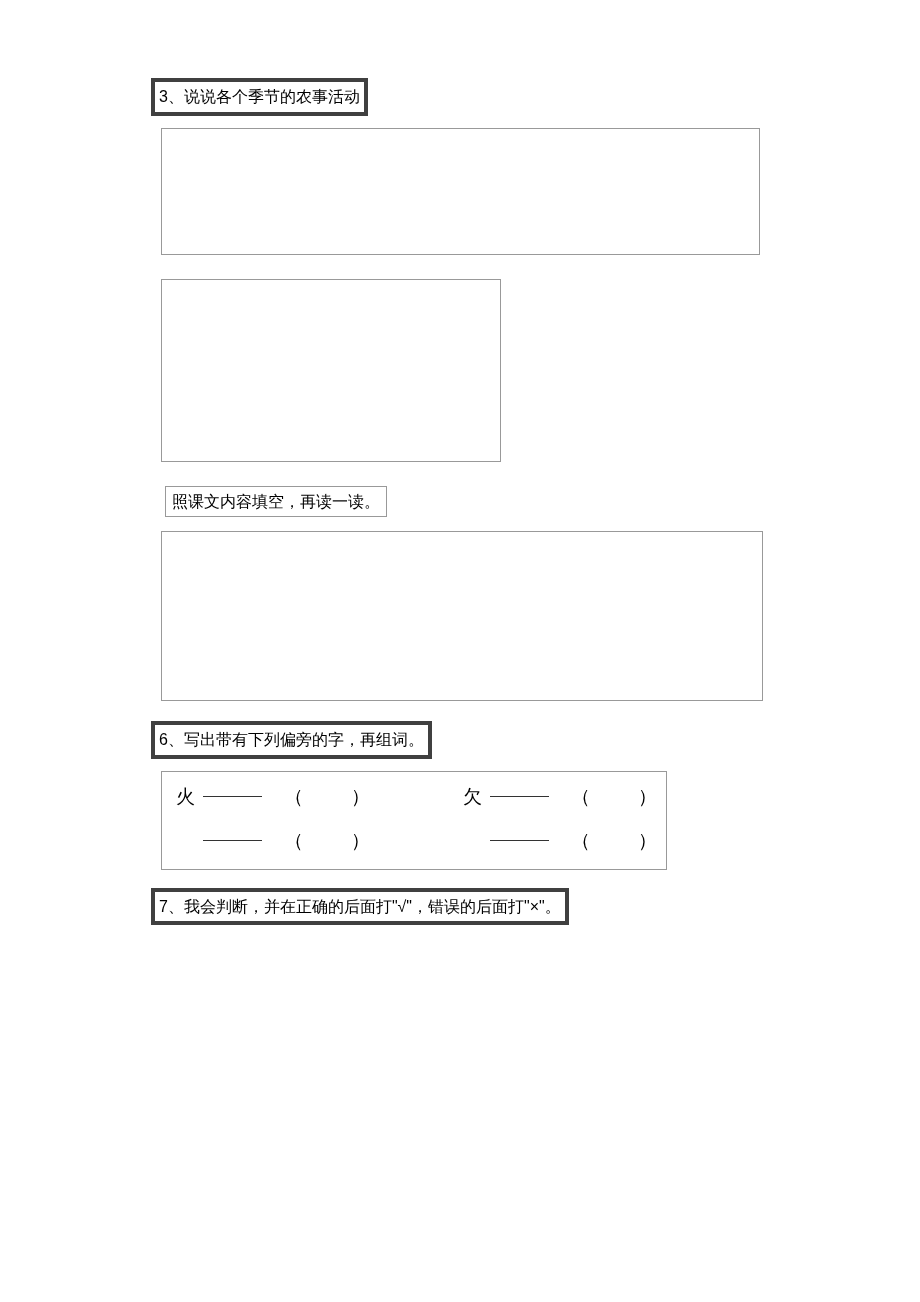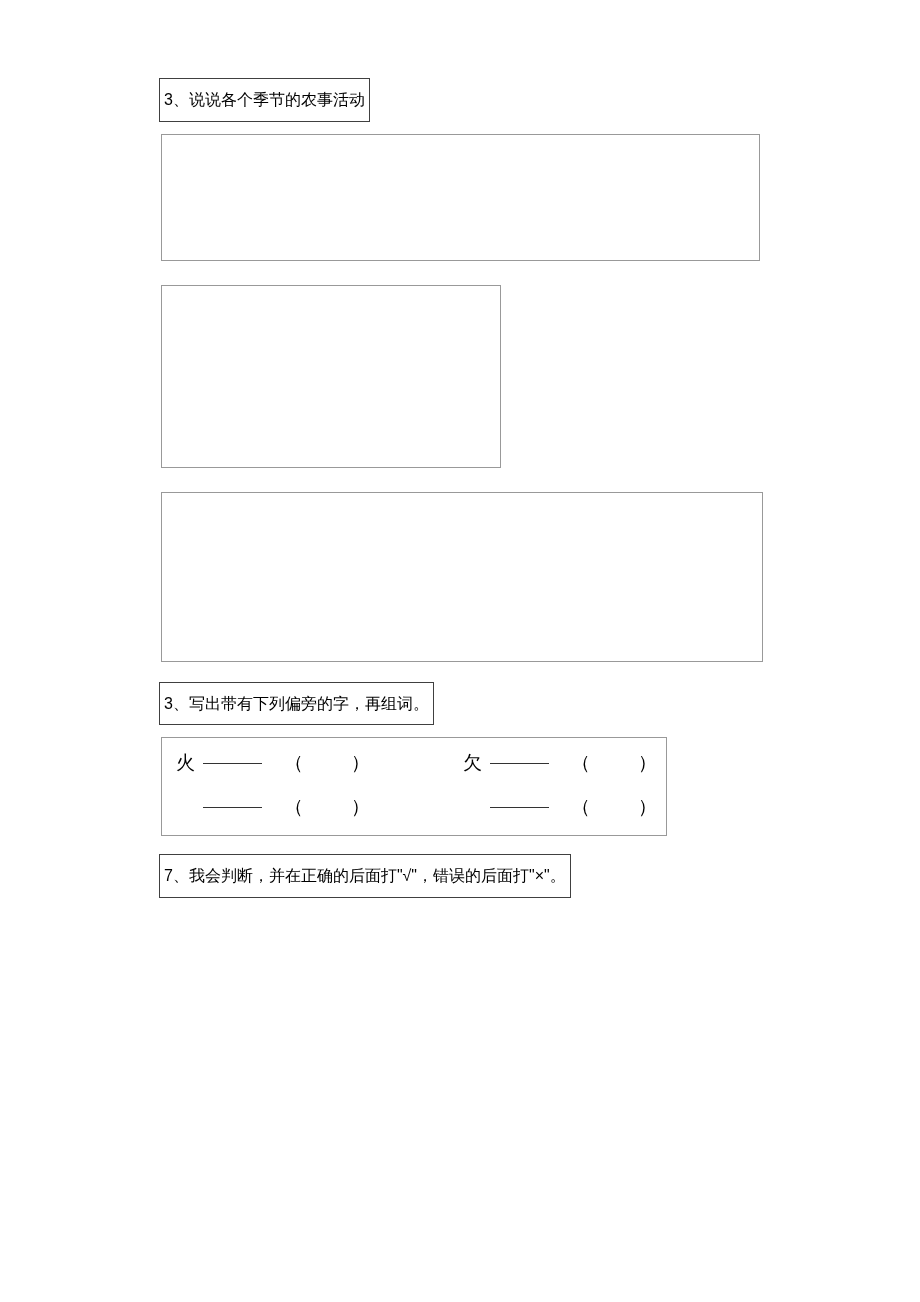--- a/index.html
+++ b/index.html
@@ -13,25 +13,24 @@
       height: 1302px;
       font-family: "Microsoft YaHei", "SimSun", sans-serif;
       font-size: 16px;
       color: #000;
       padding-top: 78px;
       padding-left: 151px;
       padding-right: 151px;
     }
     .question-title {
       display: inline-block;
-      border: 1px solid #404040;
-      padding: 8px 4px;
+      border: 4px solid #404040;
+      padding: 2px 4px;
       margin-bottom: 12px;
       line-height: 1.6;
-      margin-left: 8px;
     }
     .answer-box-large {
       border: 1px solid #999;
       margin-left: 10px;
       margin-bottom: 24px;
     }
     .box-3 {
       width: 599px;
       height: 127px;
     }
@@ -105,25 +104,28 @@
 <div>
   <div class="question-title">3、说说各个季节的农事活动</div>
   <div class="answer-box-large box-3"></div>
 </div>
 
 <div>
   <div class="answer-box-large box-4"></div>
 </div>
 
 <div>
+  <div>
+    <div class="sub-instruction">照课文内容填空，再读一读。</div>
+  </div>
   <div class="answer-box-large box-5"></div>
 </div>
 
 <div>
-  <div class="question-title">3、写出带有下列偏旁的字，再组词。</div>
+  <div class="question-title">6、写出带有下列偏旁的字，再组词。</div>
   <div class="box-6">
     <div class="row-6">
       <span class="char-label">火</span>
       <span class="blank-line"></span>
       <span class="paren-left">（</span>
       <span class="paren-gap"></span>
       <span class="paren-right">）</span>
       <span class="col-gap"></span>
       <span class="char-label">欠</span>
       <span class="blank-line"></span>

